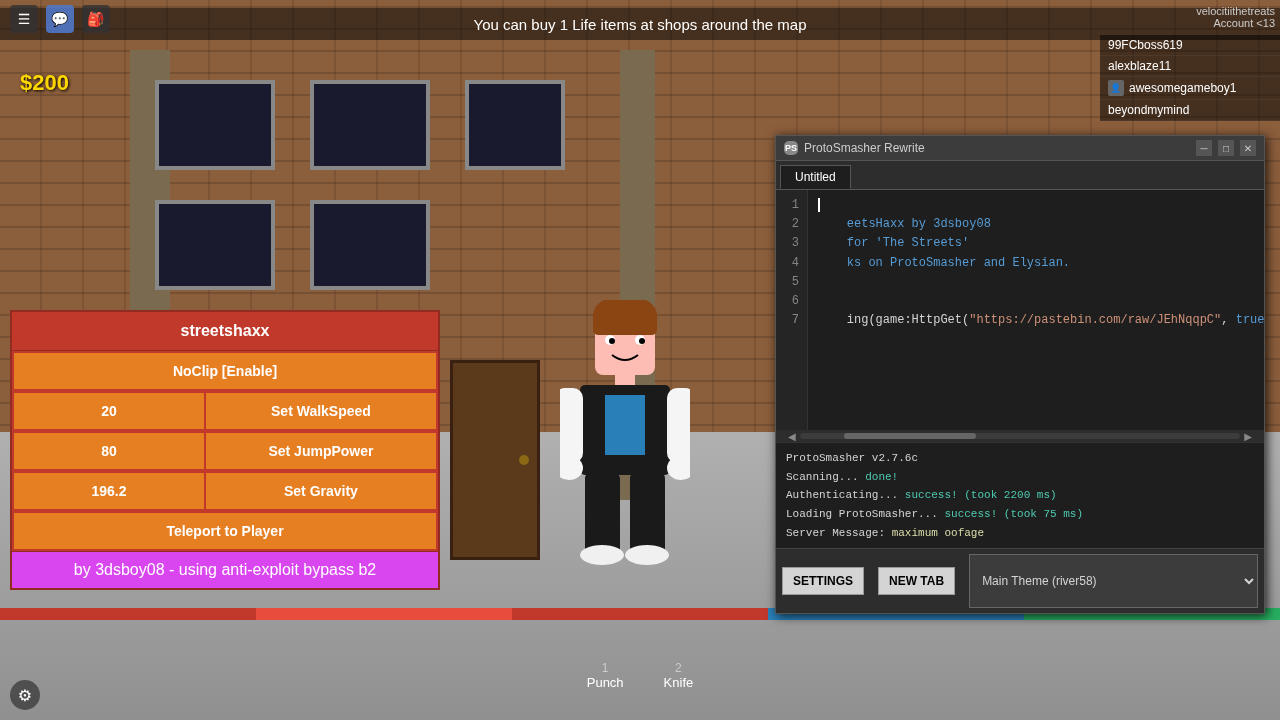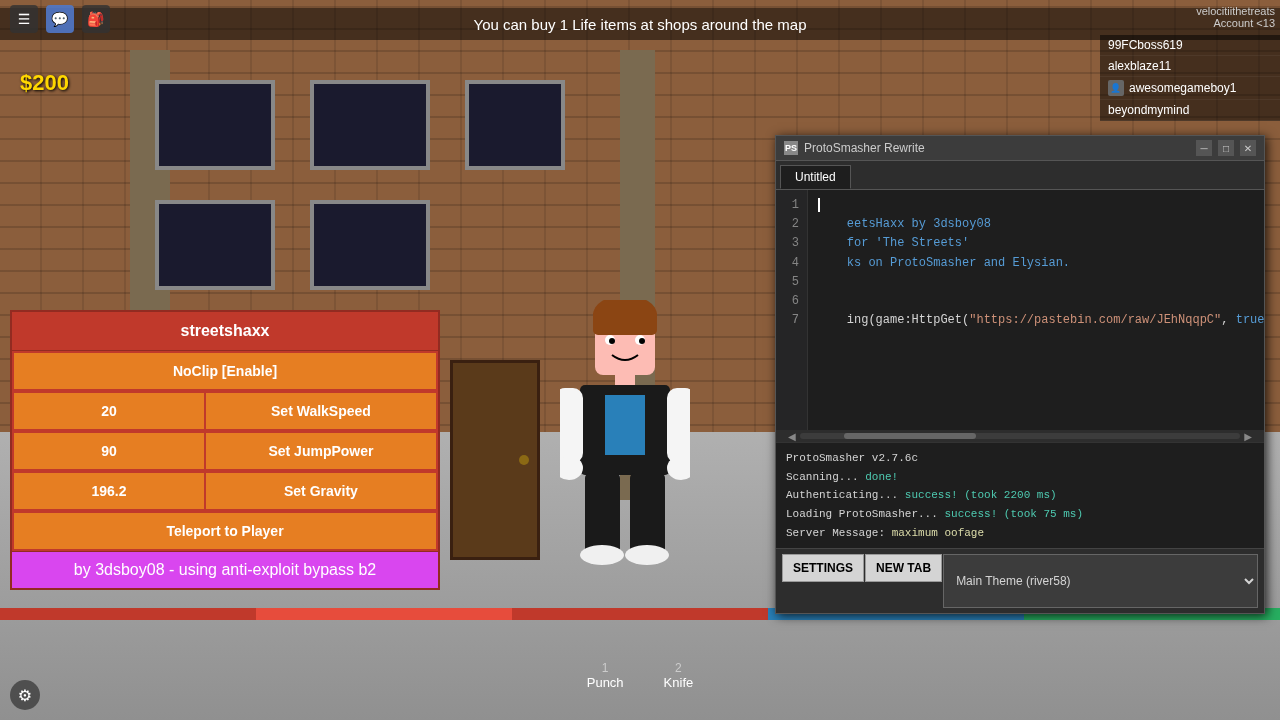--- a/index.html
+++ b/index.html
@@ -260,21 +260,21 @@
       background: #3c3c3c;
       display: flex;
       align-items: center;
       padding: 4px 8px;
       gap: 6px;
       border-bottom: 1px solid #555;
     }
     #proto-logo {
       width: 14px; height: 14px;
       background: #888;
-      border-radius: 0;
+      border-radius: 5px;
       font-size: 9px;
       display: flex; align-items: center; justify-content: center;
       color: #fff;
       font-weight: bold;
     }
     #proto-title-text {
       color: #ccc;
       font-size: 12px;
       flex: 1;
     }
@@ -416,23 +416,23 @@
       border-top: 1px solid #333;
       line-height: 1.7;
     }
     .con-green { color: #4ec9b0; }
     .con-yellow { color: #dcdcaa; }
 
     
     #proto-bottom {
       background: #2d2d2d;
       display: flex;
-      align-items: flex-start;
+      align-items: center;
       padding: 5px 6px;
-      gap: 1px;
+      gap: 14px;
       border-top: 1px solid #444;
     }
     .bottom-btn {
       background: #d4d4d4;
       color: #000;
       border: 1px solid #999;
       padding: 6px 10px;
       font-size: 12px;
       font-weight: bold;
       cursor: pointer;
@@ -579,21 +579,21 @@
   <div class="panel-row">
     <button class="panel-btn full">NoClip [Enable]</button>
   </div>
 
   <div class="panel-row">
     <button class="panel-btn" style="flex:0 0 45%;">20</button>
     <button class="panel-btn">Set WalkSpeed</button>
   </div>
 
   <div class="panel-row">
-    <button class="panel-btn" style="flex:0 0 45%;">90</button>
+    <button class="panel-btn" style="flex:0 0 45%;">80</button>
     <button class="panel-btn">Set JumpPower</button>
   </div>
 
   <div class="panel-row">
     <button class="panel-btn" style="flex:0 0 45%;">196.2</button>
     <button class="panel-btn">Set Gravity</button>
   </div>
 
   <div class="panel-row">
     <button class="panel-btn full">Teleport to Player</button>

